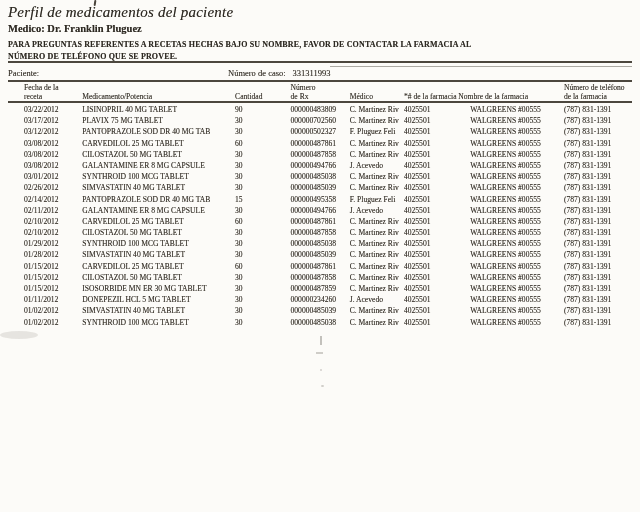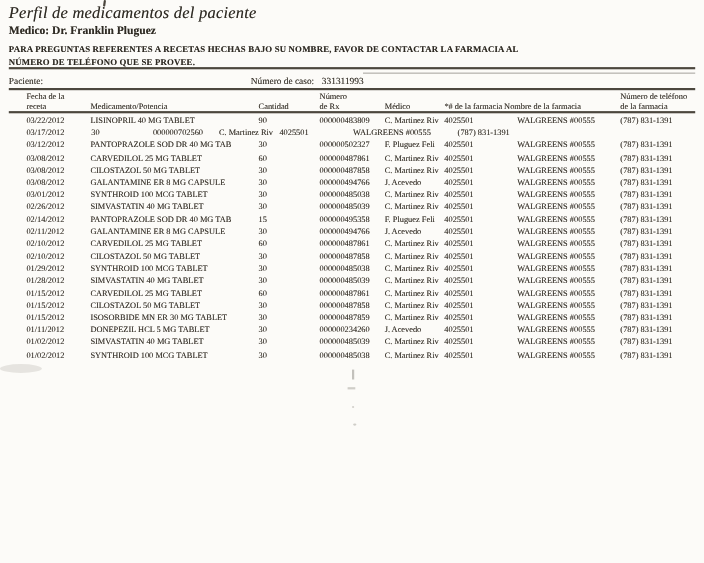--- a/index.html
+++ b/index.html
@@ -103,20 +103,21 @@
         <div class="cell c-medicamento">LISINOPRIL 40 MG TABLET</div>
         <div class="cell c-cantidad">90</div>
         <div class="cell c-rx">000000483809</div>
         <div class="cell c-medico">C. Martinez Riv</div>
         <div class="cell c-farmacia_num">4025501</div>
         <div class="cell c-farmacia_nombre">WALGREENS #00555</div>
         <div class="cell c-telefono">(787) 831-1391</div>
       </div>
       <div class="trow">
         <div class="cell c-fecha">03/17/2012</div>
+        <div class="cell c-medicamento">PLAVIX 75 MG TABLET</div>
         <div class="cell c-cantidad">30</div>
         <div class="cell c-rx">000000702560</div>
         <div class="cell c-medico">C. Martinez Riv</div>
         <div class="cell c-farmacia_num">4025501</div>
         <div class="cell c-farmacia_nombre">WALGREENS #00555</div>
         <div class="cell c-telefono">(787) 831-1391</div>
       </div>
       <div class="trow">
         <div class="cell c-fecha">03/12/2012</div>
         <div class="cell c-medicamento">PANTOPRAZOLE SOD DR 40 MG TAB</div>

